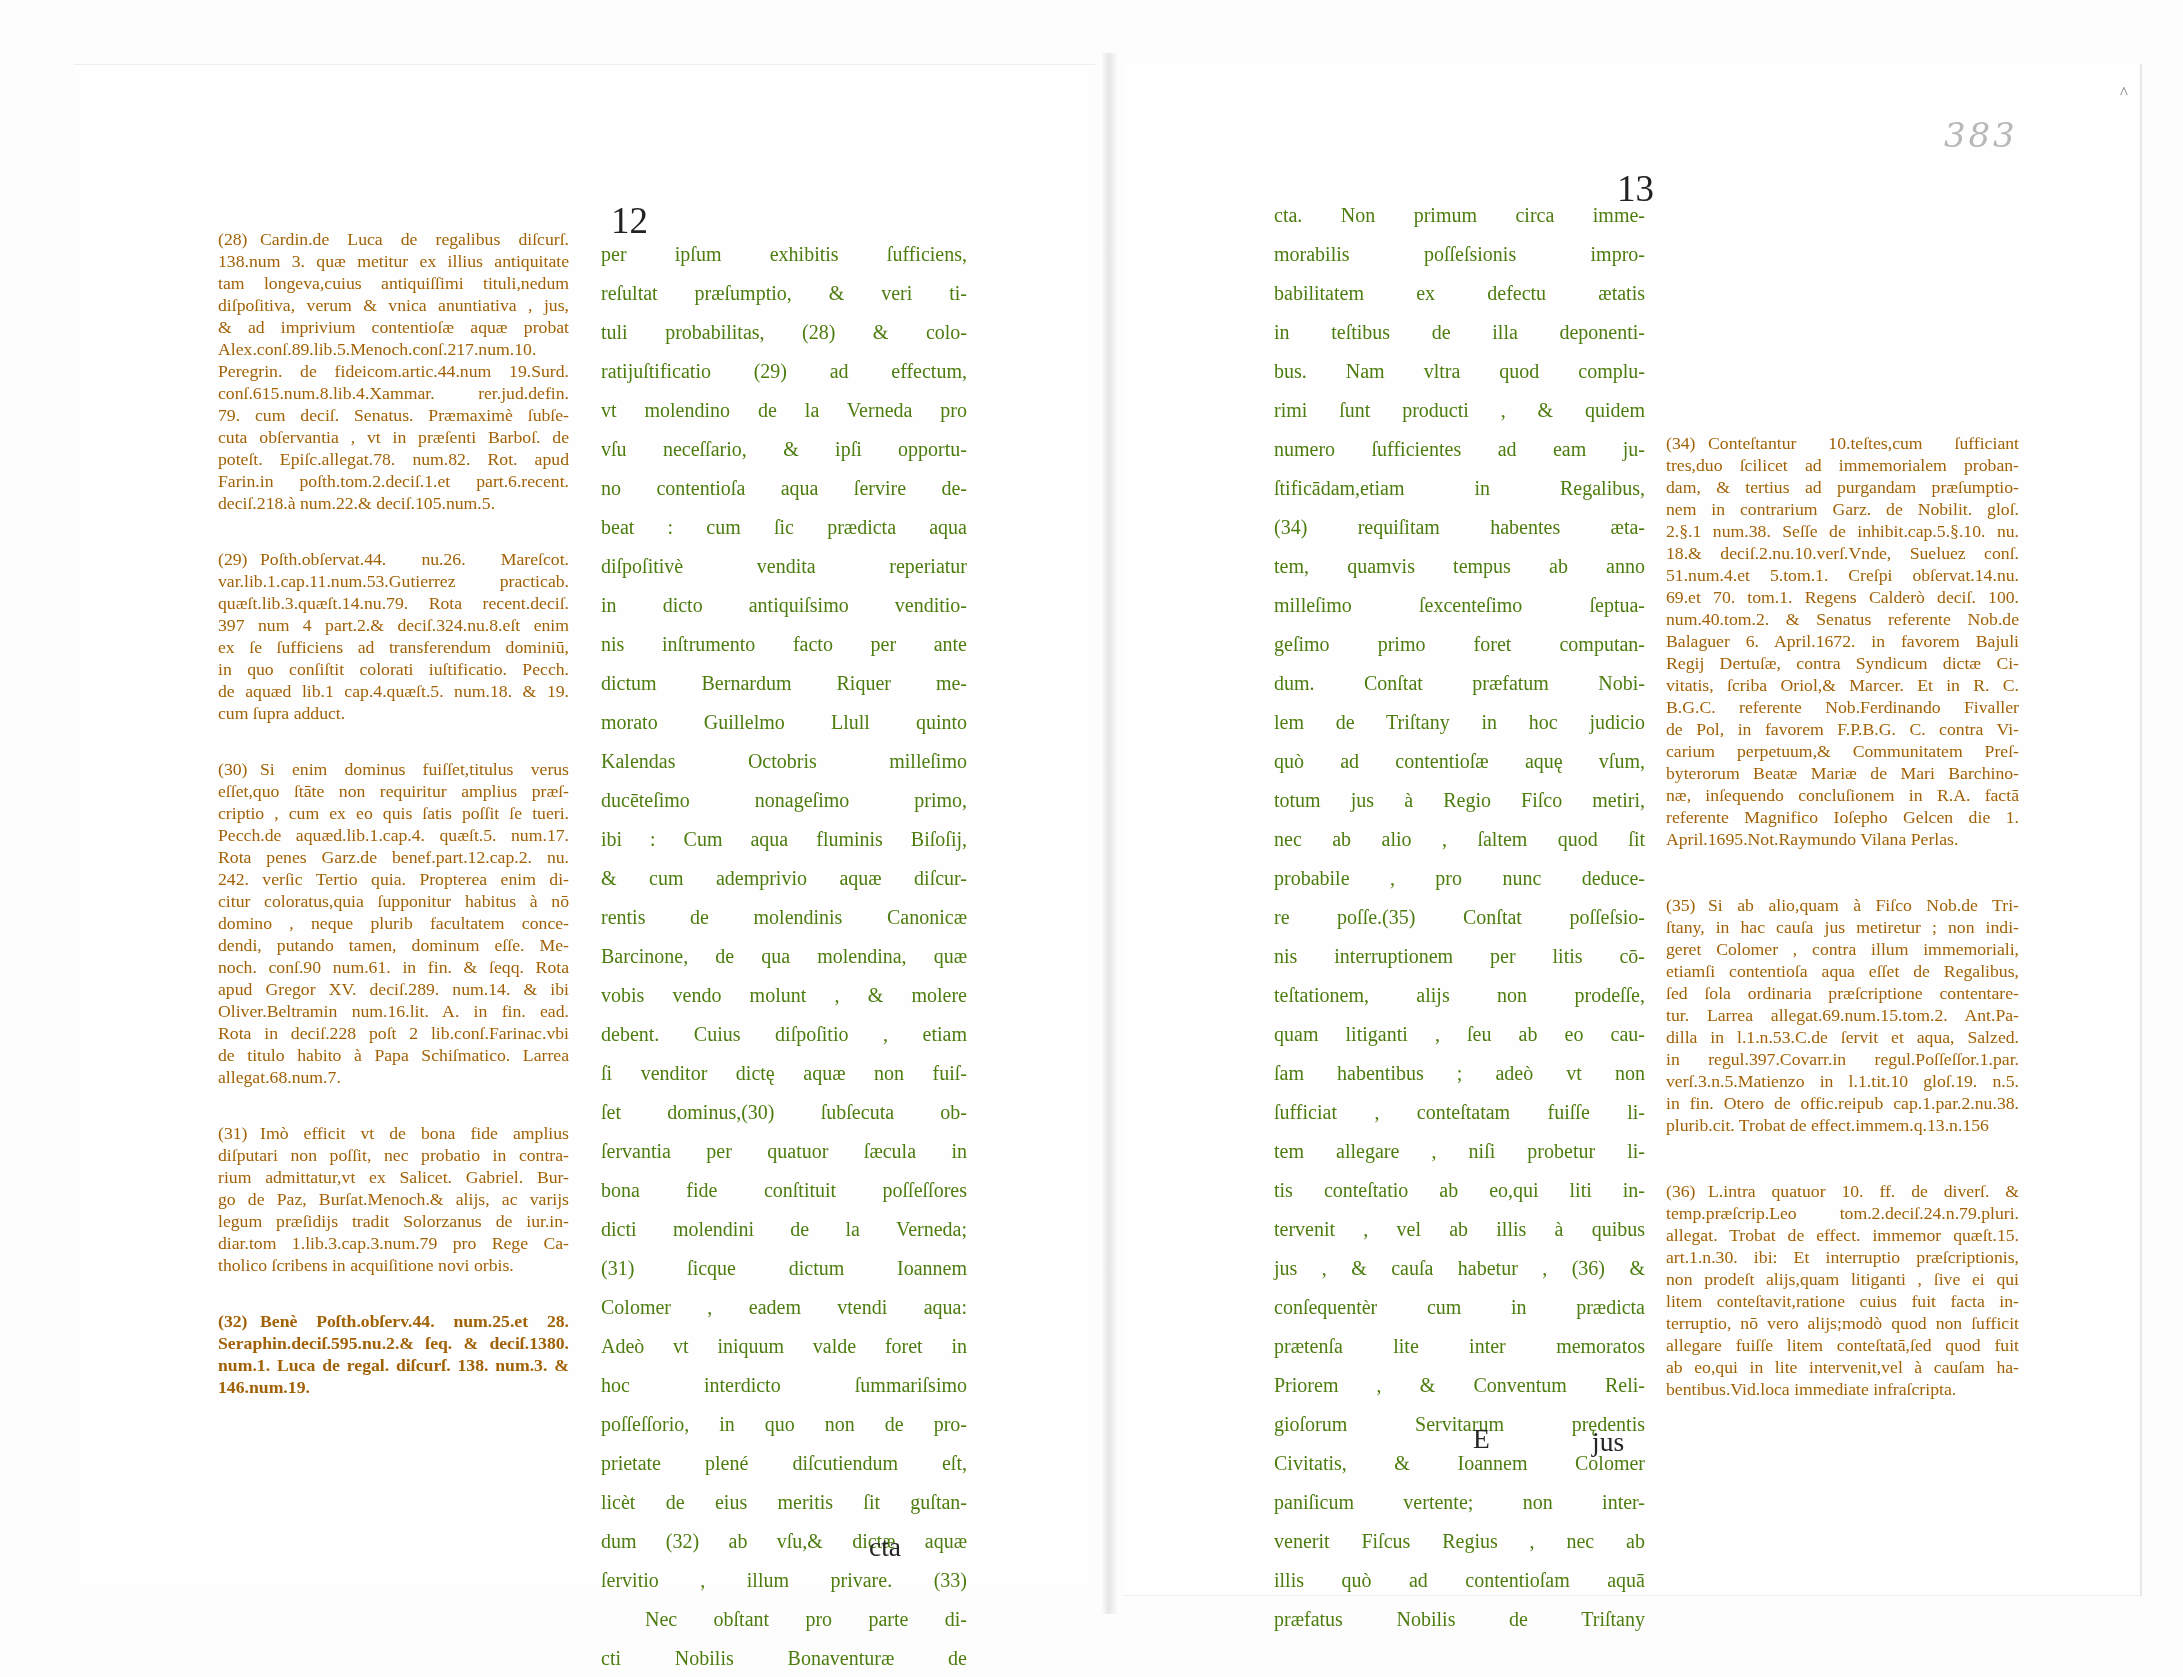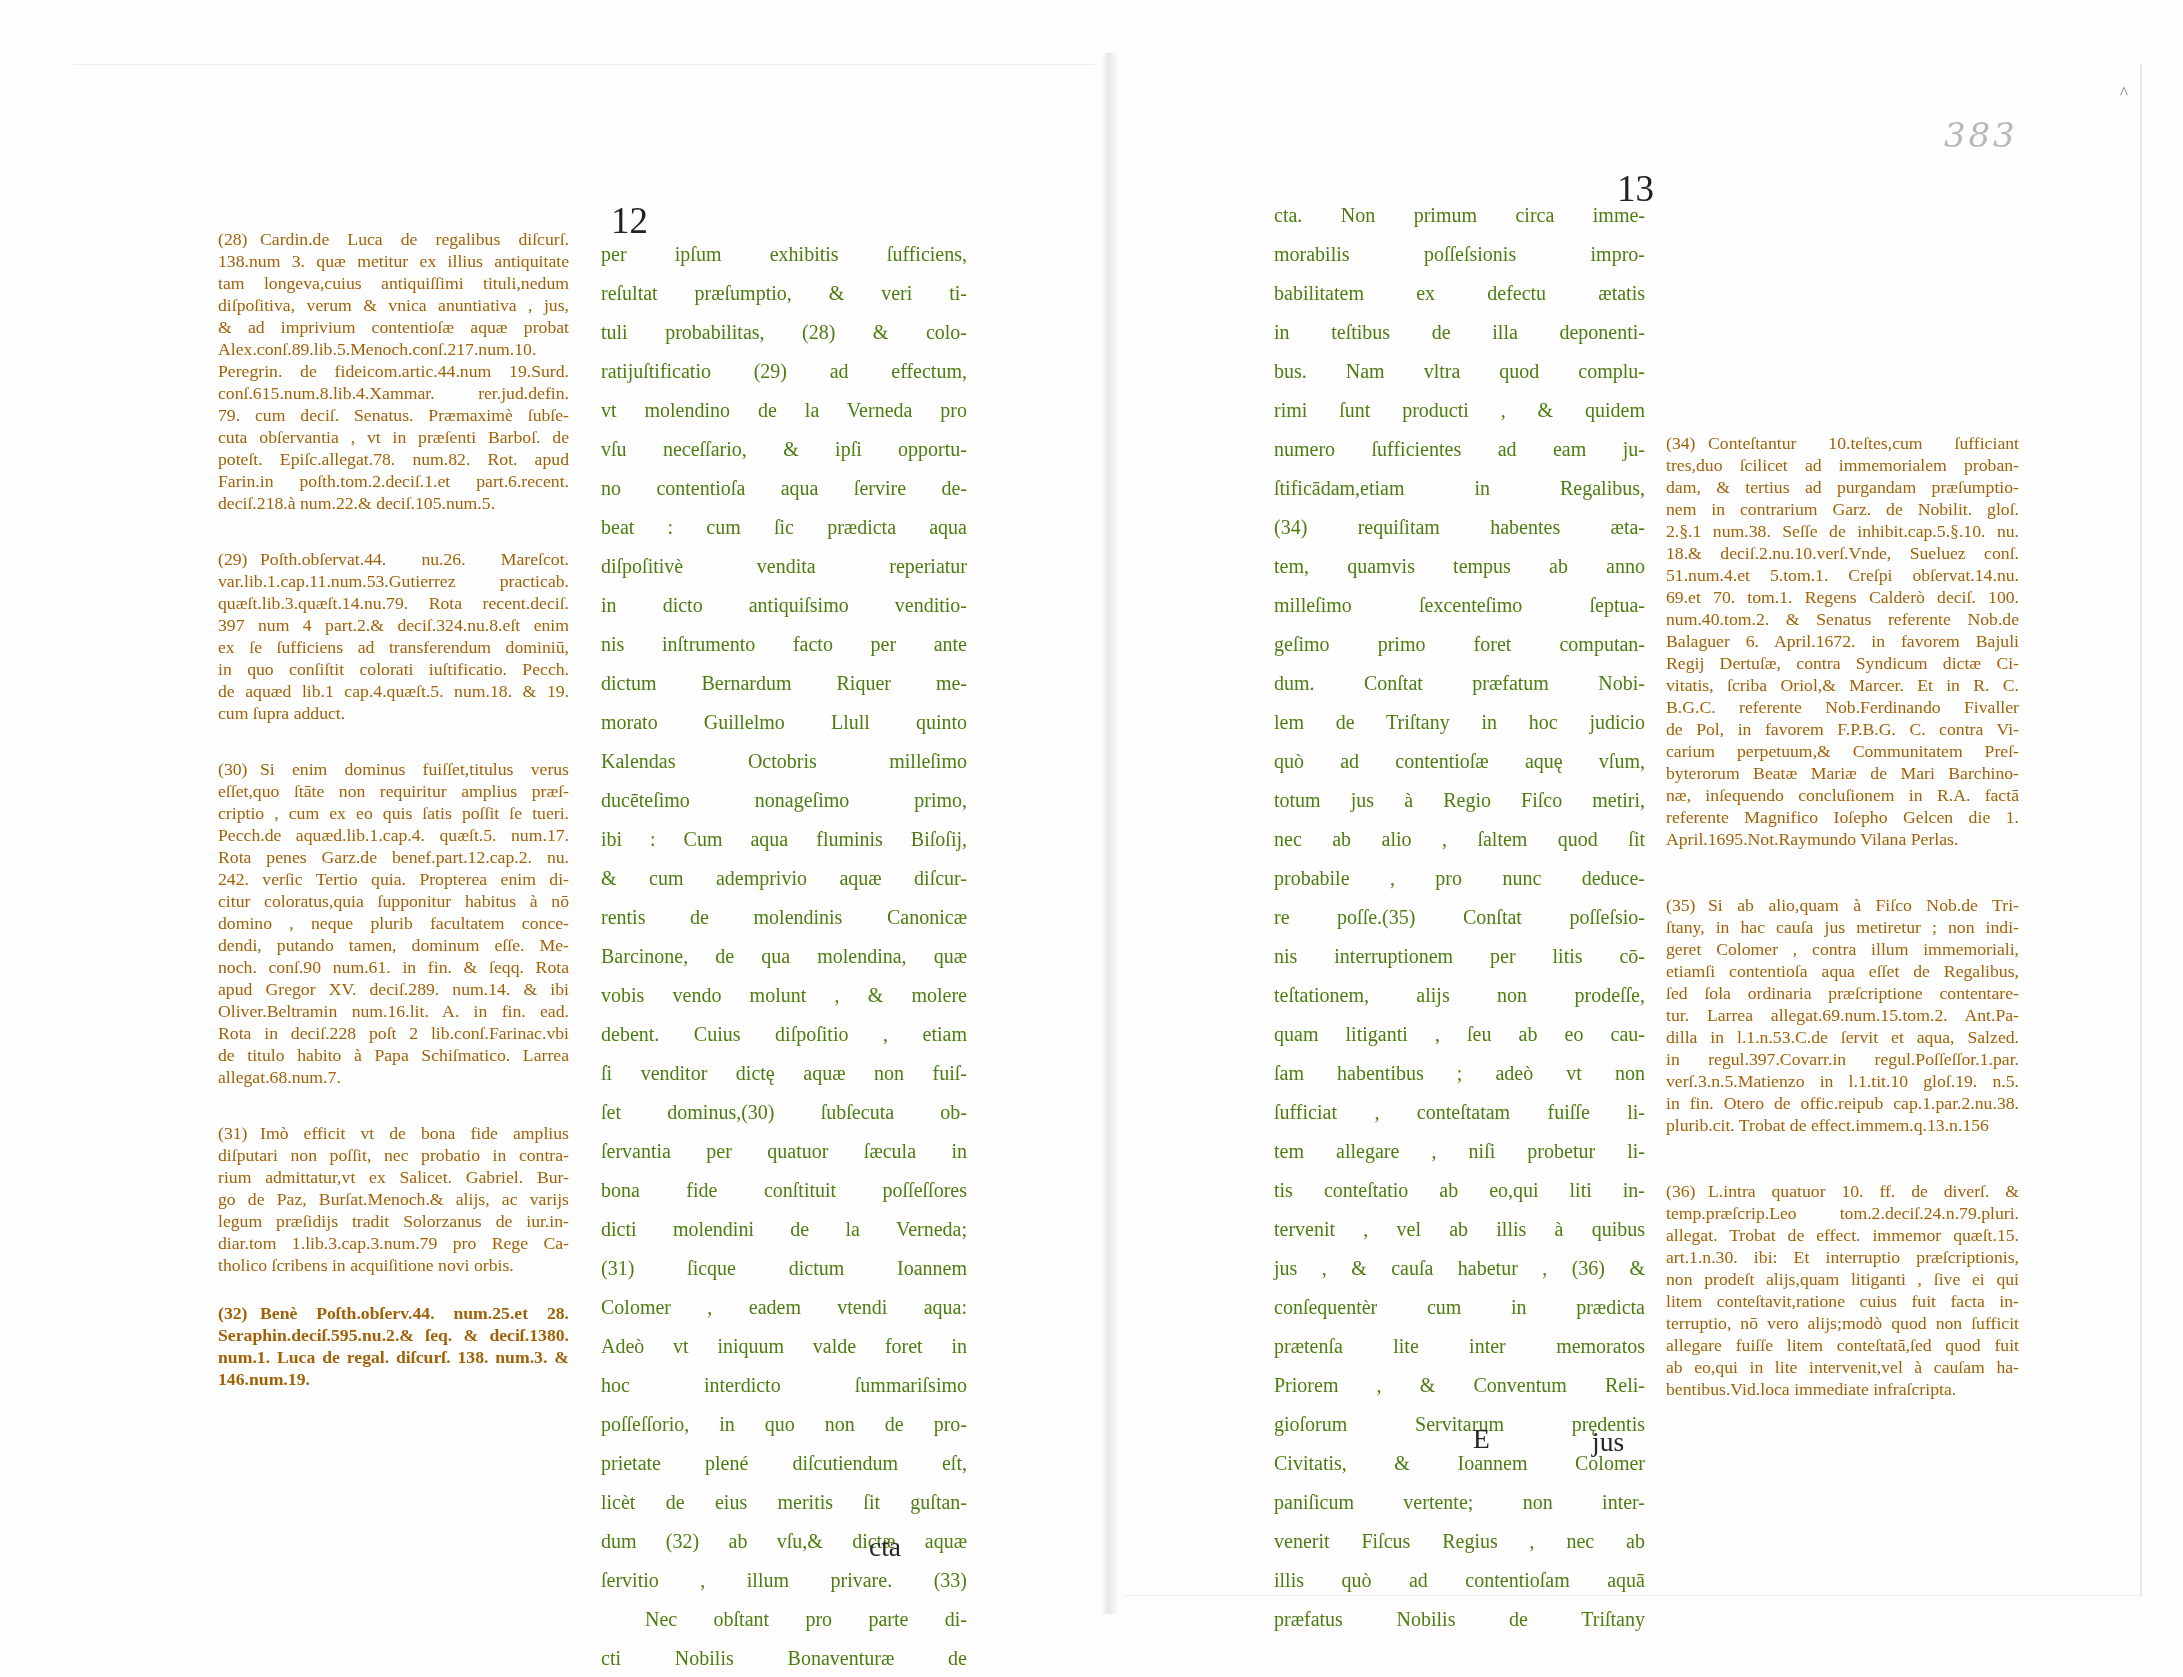--- a/index.html
+++ b/index.html
@@ -107,21 +107,21 @@
       <span class="ln">citur coloratus,quia ſupponitur habitus à nō</span>
       <span class="ln">domino , neque plurib facultatem conce-</span>
       <span class="ln">dendi, putando tamen, dominum eſſe. Me-</span>
       <span class="ln">noch. conſ.90 num.61. in fin. &amp; ſeqq. Rota</span>
       <span class="ln">apud Gregor XV. deciſ.289. num.14. &amp; ibi</span>
       <span class="ln">Oliver.Beltramin num.16.lit. A. in fin. ead.</span>
       <span class="ln">Rota in deciſ.228 poſt 2 lib.conſ.Farinac.vbi</span>
       <span class="ln">de titulo habito à Papa Schiſmatico. Larrea</span>
       <span class="ln last">allegat.68.num.7.</span>
     </div>
-    <div class="note" style="margin-bottom: 26px;">
+    <div class="note" style="margin-bottom: 34px;">
       <span class="ln"><span class="marker">(31)</span>Imò efficit vt de bona fide amplius</span>
       <span class="ln">diſputari non poſſit, nec probatio in contra-</span>
       <span class="ln">rium admittatur,vt ex Salicet. Gabriel. Bur-</span>
       <span class="ln">go de Paz, Burſat.Menoch.&amp; alijs, ac varijs</span>
       <span class="ln">legum præſidijs tradit Solorzanus de iur.in-</span>
       <span class="ln">diar.tom 1.lib.3.cap.3.num.79 pro Rege Ca-</span>
       <span class="ln last">tholico ſcribens in acquiſitione novi orbis.</span>
     </div>
     <div class="note" style="margin-bottom: 5px; font-weight: bold;">
       <span class="ln"><span class="marker">(32)</span>Benè Poſth.obſerv.44. num.25.et 28.</span>

